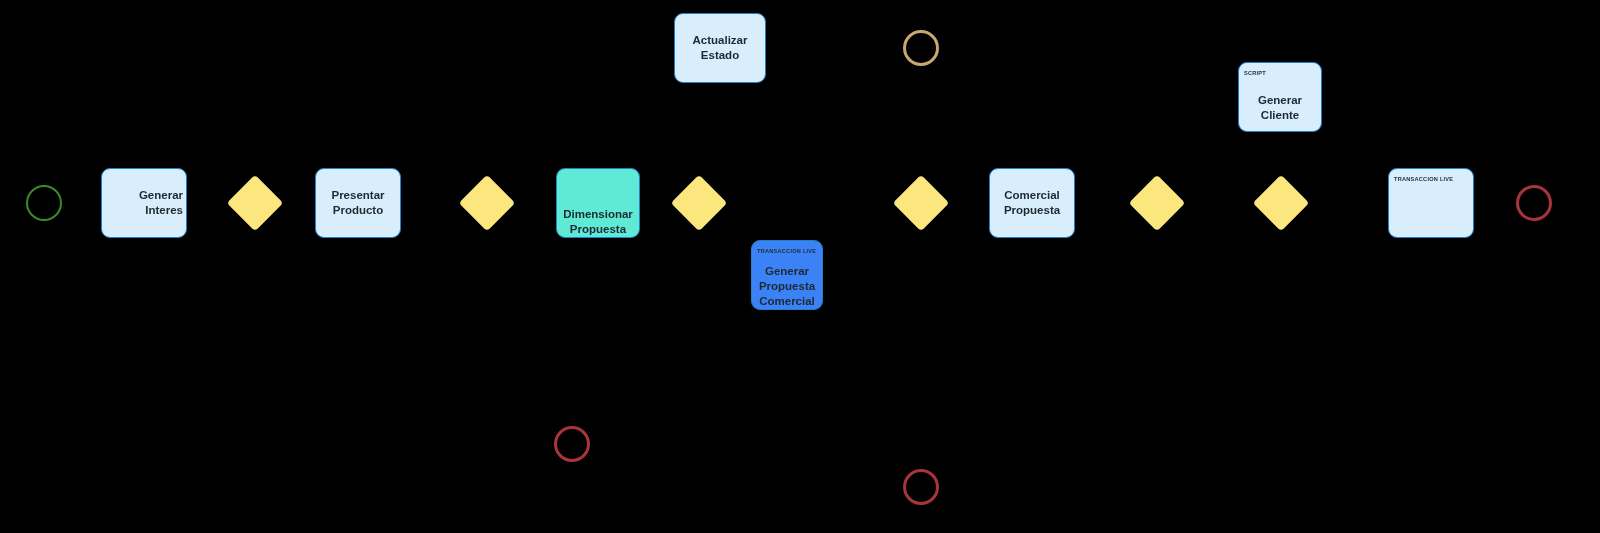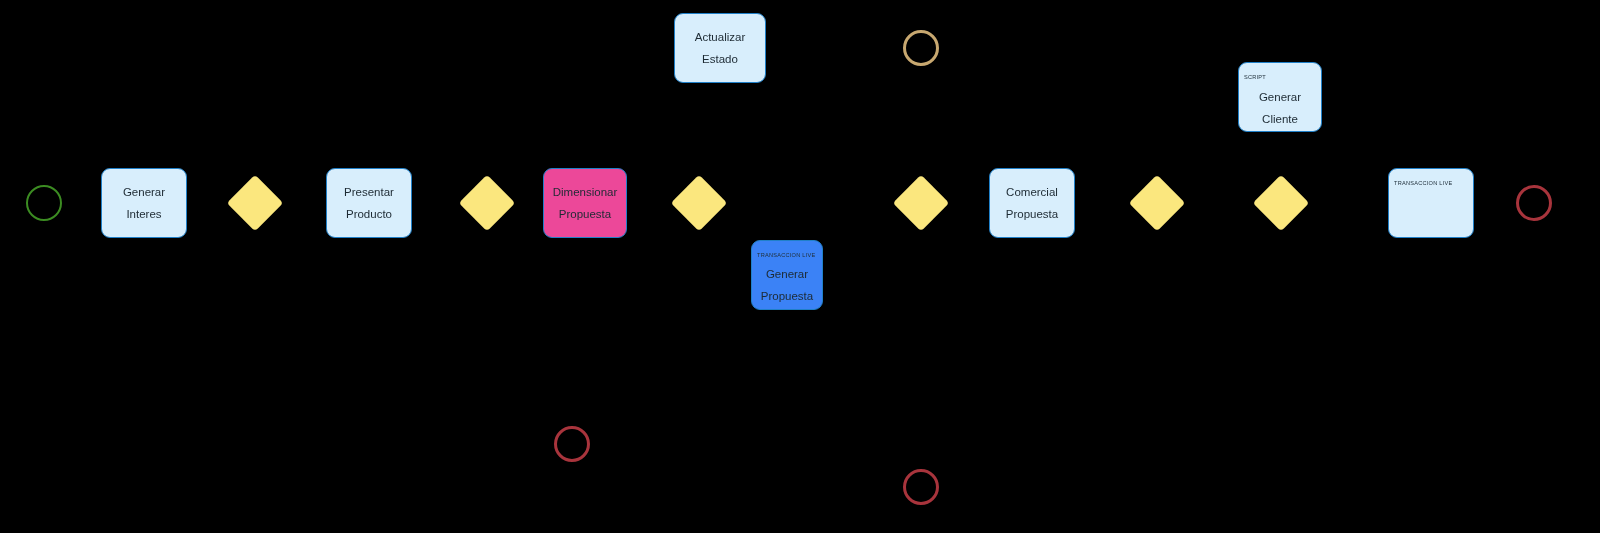--- a/index.html
+++ b/index.html
@@ -23,23 +23,24 @@
     box-sizing: border-box;
     background: #d8eefc;
     border: 1.6px solid #2080c8;
     border-radius: 9px;
     display: flex;
     flex-direction: column;
     align-items: center;
     justify-content: center;
     color: #1d2a33;
     font-size: 11.5px;
-    line-height: 22px;
+    line-height: 15px;
     text-align: center;
     overflow: hidden;
+    font-weight: bold;
   }
   .node-box.has-tag {
     justify-content: flex-start;
     padding-top: 16px;
   }
   .node-tag {
     position: absolute;
     top: 3px;
     left: 5px;
     font-size: 5.6px;
@@ -74,30 +75,30 @@
     box-sizing: border-box;
     border-radius: 50%;
     background: transparent;
   }
 </style>
 </head>
 <body>
 
 <div id="canvas" style="background: rgb(0, 0, 0); width: 1600px; height: 533px;">
     <div class="event-ring" style="border: 2.4px solid rgb(60, 140, 34); left: 26px; top: 185px; width: 36px; height: 36px;"></div>
-    <div class="node-box" style="background: rgb(216, 238, 252); border-color: rgb(32, 128, 200); color: rgb(29, 42, 51); left: 101px; top: 168px; width: 86px; height: 70px;">
+    <div class="node-box" style="background: rgb(216, 238, 252); border-color: rgb(32, 128, 200); color: rgb(29, 42, 51); left: 101px; top: 168px; width: 86px; height: 70px; text-align: right;">
       <div class="node-label">Generar Interes</div>
     </div>
     <div class="gateway" style="background: rgb(251, 231, 126); left: 235px; top: 183px; width: 40px; height: 40px;"></div>
-    <div class="node-box" style="background: rgb(216, 238, 252); border-color: rgb(32, 128, 200); color: rgb(29, 42, 51); left: 326px; top: 168px; width: 86px; height: 70px;">
+    <div class="node-box" style="background: rgb(216, 238, 252); border-color: rgb(32, 128, 200); color: rgb(29, 42, 51); left: 315px; top: 168px; width: 86px; height: 70px;">
       <div class="node-label">Presentar
 Producto</div>
     </div>
     <div class="gateway" style="background: rgb(251, 231, 126); left: 467px; top: 183px; width: 40px; height: 40px;"></div>
-    <div class="node-box" style="background: #ec4899; border-color: rgb(32, 128, 200); color: rgb(29, 42, 51); left: 543px; top: 168px; width: 84px; height: 70px;">
+    <div class="node-box" style="background: #5eead4; border-color: rgb(32, 128, 200); color: rgb(29, 42, 51); left: 556px; top: 168px; width: 84px; height: 70px; justify-content: flex-end;">
       <div class="node-label">Dimensionar
 Propuesta</div>
     </div>
     <div class="gateway" style="background: rgb(251, 231, 126); left: 679px; top: 183px; width: 40px; height: 40px;"></div>
     <div class="node-box" style="background: rgb(216, 238, 252); border-color: rgb(32, 128, 200); color: rgb(29, 42, 51); left: 674px; top: 13px; width: 92px; height: 70px;">
       <div class="node-label">Actualizar Estado</div>
     </div>
     <div class="event-ring" style="border: 3.6px solid rgb(200, 168, 112); left: 903px; top: 30px; width: 36px; height: 36px;"></div>
     <div class="node-box has-tag" style="background: #3b82f6; border-color: rgb(32, 128, 200); color: rgb(29, 42, 51); left: 751px; top: 240px; width: 72px; height: 70px;">
       <div class="node-tag">TRANSACCION LIVE</div>

